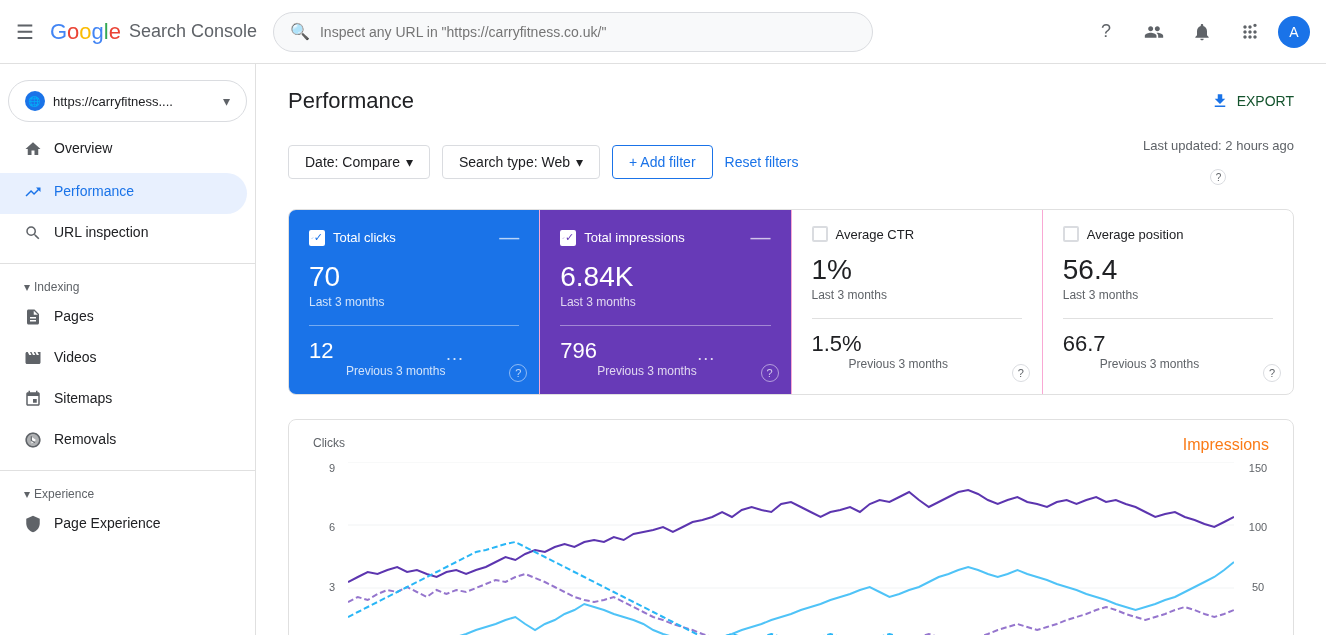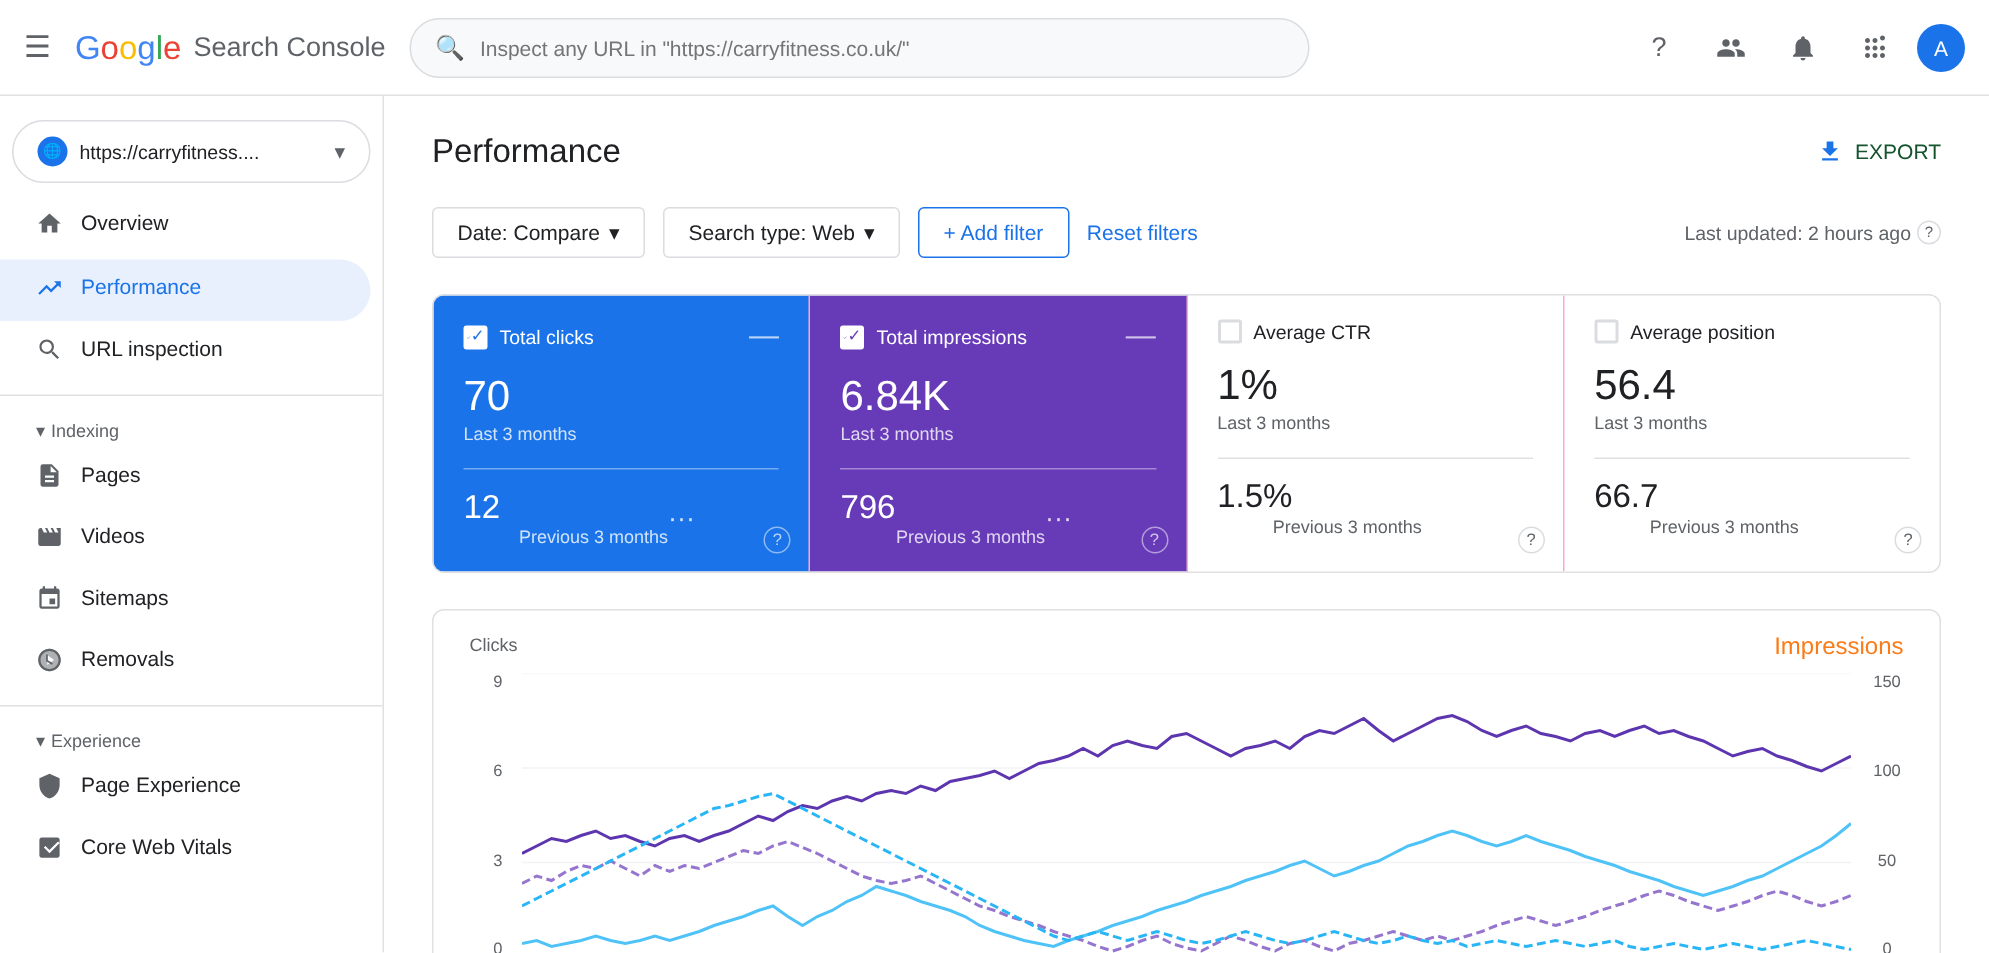--- a/index.html
+++ b/index.html
@@ -42,21 +42,21 @@
     .main { flex: 1; overflow-y: auto; padding: 24px 32px; }
     .page-header { display: flex; align-items: center; justify-content: space-between; margin-bottom: 24px; }
     .page-title { font-size: 22px; font-weight: 400; color: #202124; }
     .export-btn { display: flex; align-items: center; gap: 8px; font-size: 14px; color: #14532d; cursor: pointer; font-weight: 500; }
     
     
     .filters { display: flex; align-items: center; gap: 12px; margin-bottom: 24px; }
     .filter-btn { display: flex; align-items: center; gap: 6px; padding: 8px 16px; border: 1px solid #dadce0; border-radius: 4px; background: white; cursor: pointer; font-size: 14px; color: #202124; }
     .add-filter-btn { display: flex; align-items: center; gap: 6px; padding: 8px 16px; border: 1px solid #1a73e8; border-radius: 4px; background: white; cursor: pointer; font-size: 14px; color: #1a73e8; }
     .reset-link { color: #1a73e8; cursor: pointer; font-size: 14px; text-decoration: none; }
-    .last-updated { margin-left: auto; font-size: 13px; color: #5f6368; display: flex; align-items: center; gap: 4px; }
+    .last-updated { margin-left: auto; font-size: 13px; color: #5f6368; display: flex; align-items: center; gap: 16px; flex-direction: column; }
     
     
     .metric-cards { display: flex; border: 1px solid #e0e0e0; border-radius: 8px; margin-bottom: 24px; overflow: hidden; }
     .metric-card { flex: 1; padding: 16px 20px; border-right: 1px solid #f9a8d4; position: relative; }
     .metric-card:last-child { border-right: none; }
     .metric-card.active-blue { background: #1a73e8; color: white; }
     .metric-card.active-purple { background: #673ab7; color: white; }
     .metric-card-header { display: flex; align-items: center; gap: 8px; margin-bottom: 12px; }
     .metric-checkbox { width: 16px; height: 16px; border: 2px solid currentColor; border-radius: 2px; display: flex; align-items: center; justify-content: center; flex-shrink: 0; }
     .metric-checkbox.checked { background: currentColor; }
@@ -229,28 +229,20 @@
 
     <div class="nav-item">
       <span>
         <svg width="18" height="18" viewBox="0 0 24 24" fill="#5f6368">
             <path d="M12 1L3 5v6c0 5.55 3.84 10.74 9 12 5.16-1.26 9-6.45 9-12V5l-9-4z"></path>
           </svg>
       </span>
       <span>Page Experience</span>
     </div>
 
-    <div class="nav-item">
-      <span>
-        <svg width="18" height="18" viewBox="0 0 24 24" fill="#5f6368">
-            <path d="M19 3H5c-1.1 0-2 .9-2 2v14c0 1.1.9 2 2 2h14c1.1 0 2-.9 2-2V5c0-1.1-.9-2-2-2zm-7 14l-5-5 1.41-1.41L12 14.17l7.59-7.59L21 8l-9 9z"></path>
-          </svg>
-      </span>
-      <span>Core Web Vitals</span>
-    </div>
 
   </div>
 
   <div class="main">
     <div class="page-header">
       <h1 class="page-title">Performance</h1>
       <div class="export-btn">
         <svg width="18" height="18" viewBox="0 0 24 24" fill="#1a73e8">
             <path d="M19 9h-4V3H9v6H5l7 7 7-7zM5 18v2h14v-2H5z"></path>
           </svg>

